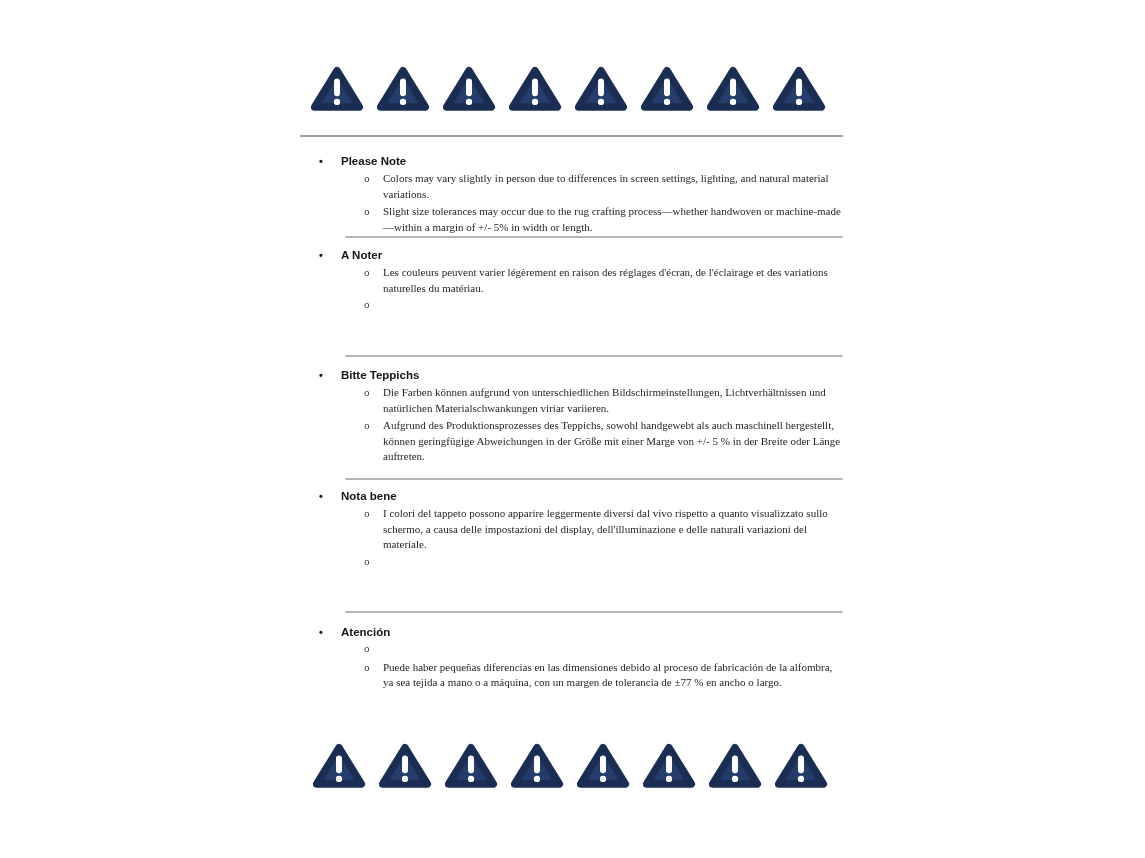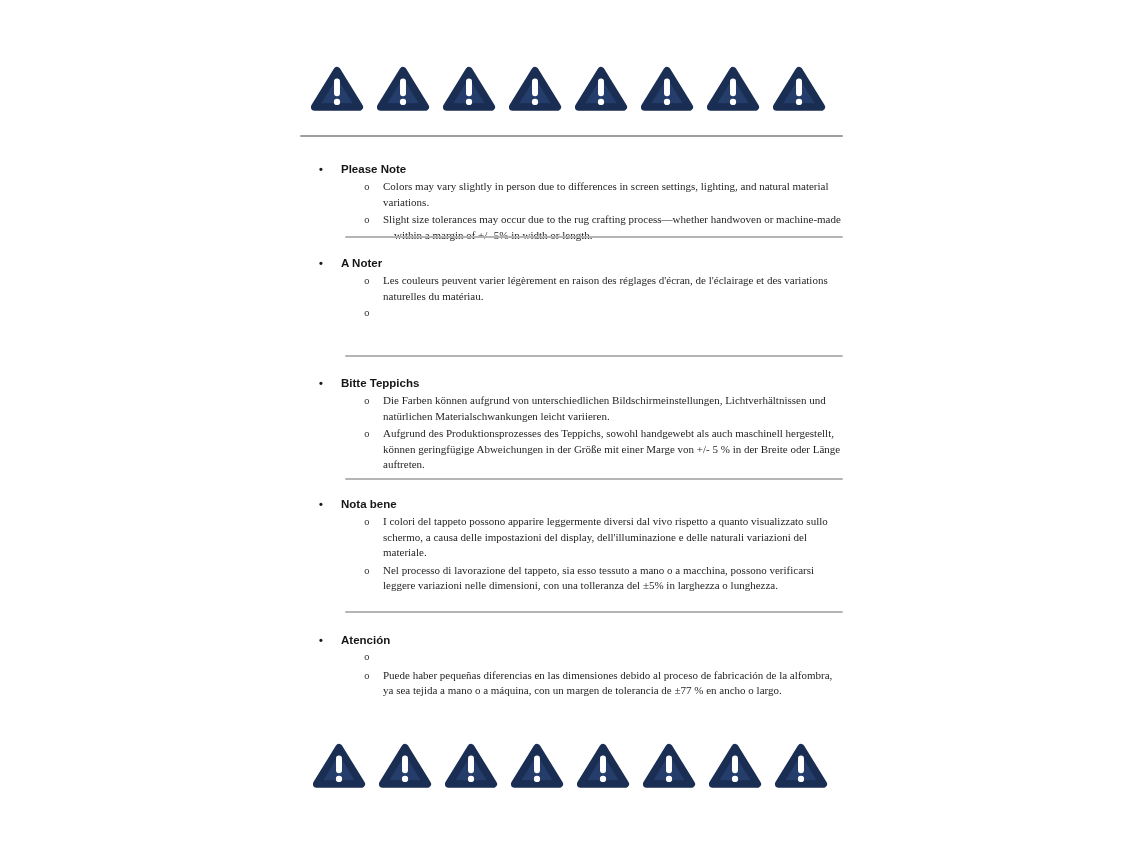--- a/index.html
+++ b/index.html
@@ -17,21 +17,21 @@
   .tri{width:54px;height:48px;display:block;}
   .rule{position:absolute;height:2px;background:#aaaaaa;border-radius:1px;}
   .rule-top{left:300px;top:135px;width:543px;background:#9e9e9e;}
   .rule-sec{left:345px;width:498px;background:#b5b5b5;}
   .section{position:absolute;left:300px;width:543px;}
   .heading-row{display:flex;align-items:baseline;font-weight:bold;font-size:11.5px;line-height:16px;color:#161616;}
   .h-marker{flex:0 0 41px;box-sizing:border-box;padding-left:19px;font-size:11px;}
   .item-row{display:flex;align-items:baseline;font-size:11px;line-height:15.5px;margin-top:2px;}
   .i-marker{flex:0 0 19px;margin-left:64px;font-family:"Liberation Mono",monospace;font-size:9.5px;color:#2a2a2a;}
   .i-text{flex:1;max-width:460px;font-family:Liberation Serif, serif;}
-  .h-text{flex:1;margin-top:8px;}
+  .h-text{flex:1;}
 </style>
 </head>
 <body>
 
 <div class="page">
 
   <svg width="0" height="0" style="position:absolute" aria-hidden="true">
     <defs>
       <g id="warn-tri">
         <polygon points="32,8 59,52 5,52" fill="#253d6b" stroke="#1a2d52" stroke-width="9" stroke-linejoin="round"></polygon>
@@ -101,41 +101,40 @@
   </div>
   <div class="rule rule-sec" style="top:355px"></div>
 
   <div class="section" style="top:367px">
     <div class="heading-row">
       <span class="h-marker">•</span>
       <span class="h-text">Bitte Teppichs</span>
     </div>
     <div class="item-row">
       <span class="i-marker">o</span>
-      <span class="i-text">Die Farben können aufgrund von unterschiedlichen Bildschirmeinstellungen, Lichtverhältnissen und natürlichen Materialschwankungen leicht variieren.</span>
+      <span class="i-text">Die Farben können aufgrund von unterschiedlichen Bildschirmeinstellungen, Lichtverhältnissen und natürlichen Materialschwankungen viriar variieren.</span>
     </div>
     <div class="item-row">
       <span class="i-marker">o</span>
       <span class="i-text">Aufgrund des Produktionsprozesses des Teppichs, sowohl handgewebt als auch maschinell hergestellt, können geringfügige Abweichungen in der Größe mit einer Marge von +/- 5 % in der Breite oder Länge auftreten.</span>
     </div>
   </div>
   <div class="rule rule-sec" style="top:478px"></div>
 
   <div class="section" style="top:488px">
     <div class="heading-row">
       <span class="h-marker">•</span>
       <span class="h-text">Nota bene</span>
     </div>
     <div class="item-row">
       <span class="i-marker">o</span>
       <span class="i-text">I colori del tappeto possono apparire leggermente diversi dal vivo rispetto a quanto visualizzato sullo schermo, a causa delle impostazioni del display, dell'illuminazione e delle naturali variazioni del materiale.</span>
     </div>
     <div class="item-row">
       <span class="i-marker">o</span>
-      <span class="i-text">Nel processo di lavorazione del tappeto, sia esso tessuto a mano o a macchina, possono verificarsi leggere variazioni nelle dimensioni, con una tolleranza del ±5% in larghezza o lunghezza.</span>
     </div>
   </div>
   <div class="rule rule-sec" style="top:611px"></div>
 
   <div class="section" style="top:624px">
     <div class="heading-row">
       <span class="h-marker">•</span>
       <span class="h-text">Atención</span>
     </div>
     <div class="item-row">

